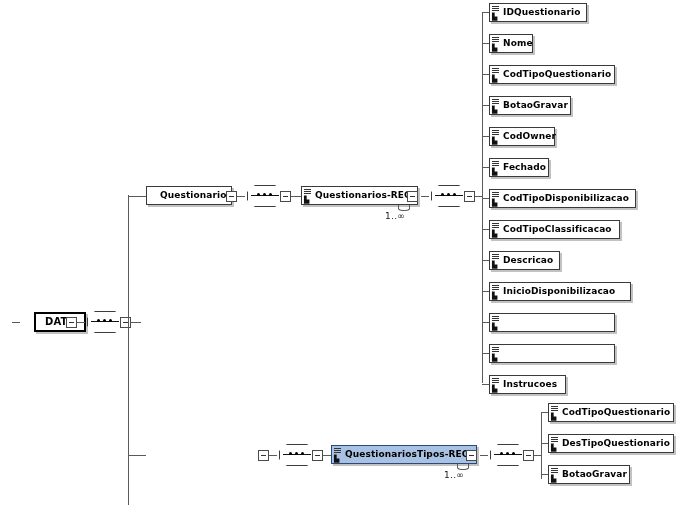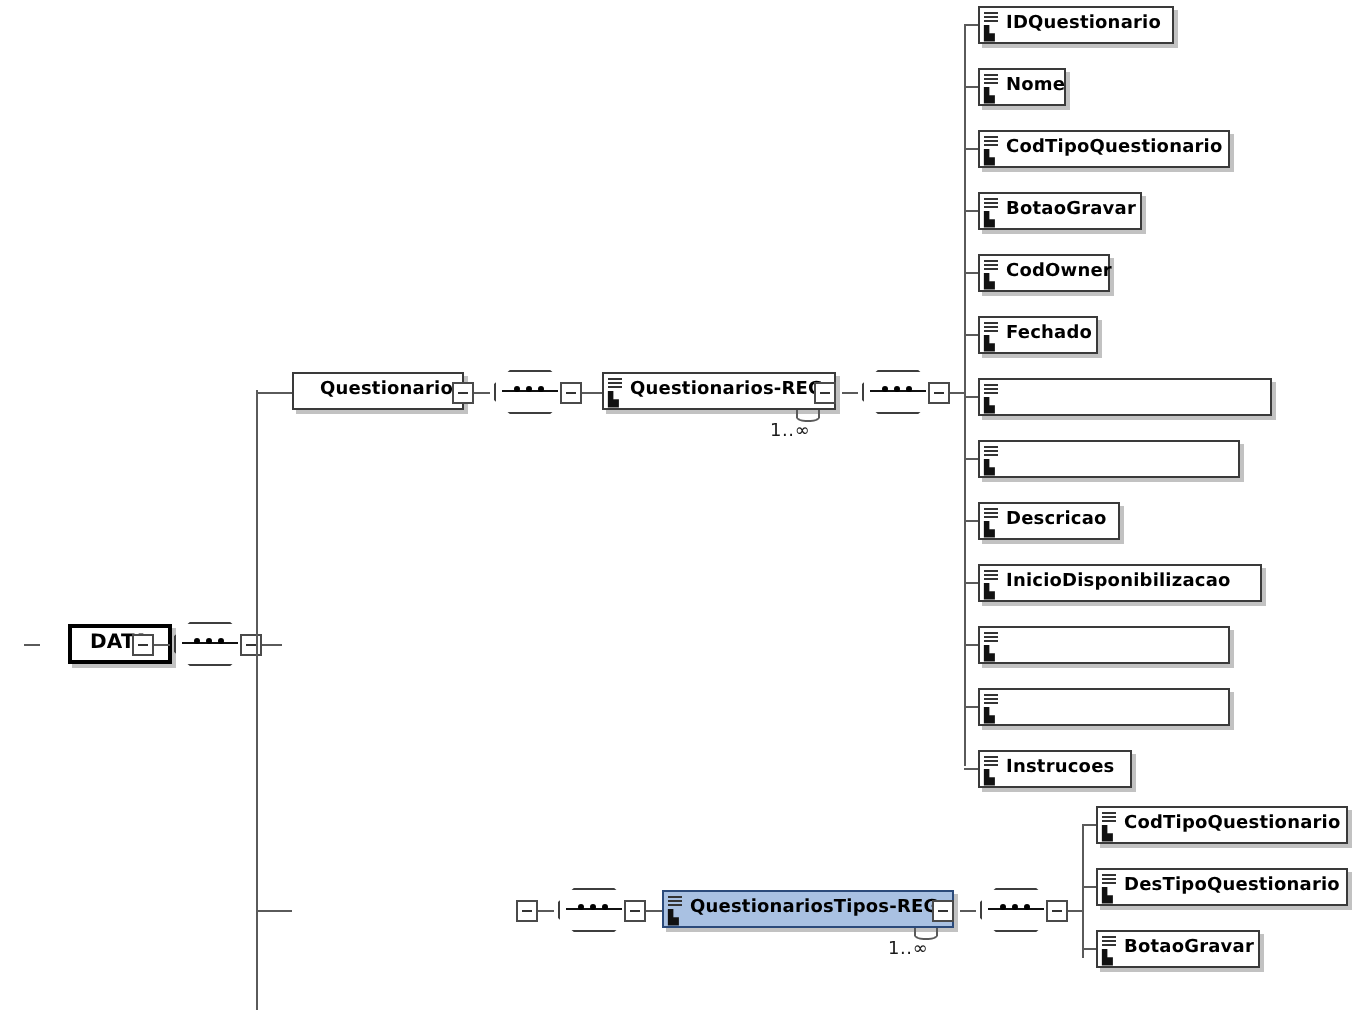--- a/index.html
+++ b/index.html
@@ -354,31 +354,33 @@
       <div class="hline" style="left: 482px; top: 198px; width: 7px;"></div>
       <div class="node leaf" style="left: 489px; top: 189px; width: 147px;">
         <span class="glyph">
           <span class="g-lines">
             <i></i>
             <i></i>
             <i></i>
           </span>
           <span class="g-arrow">▙</span>
         </span>
+        <span class="label">CodTipoDisponibilizacao</span>
       </div>
       <div class="hline" style="left: 482px; top: 229px; width: 7px;"></div>
       <div class="node leaf" style="left: 489px; top: 220px; width: 131px;">
         <span class="glyph">
           <span class="g-lines">
             <i></i>
             <i></i>
             <i></i>
           </span>
           <span class="g-arrow">▙</span>
         </span>
+        <span class="label">CodTipoClassificacao</span>
       </div>
       <div class="hline" style="left: 482px; top: 260px; width: 7px;"></div>
       <div class="node leaf" style="left: 489px; top: 251px; width: 71px;">
         <span class="glyph">
           <span class="g-lines">
             <i></i>
             <i></i>
             <i></i>
           </span>
           <span class="g-arrow">▙</span>

